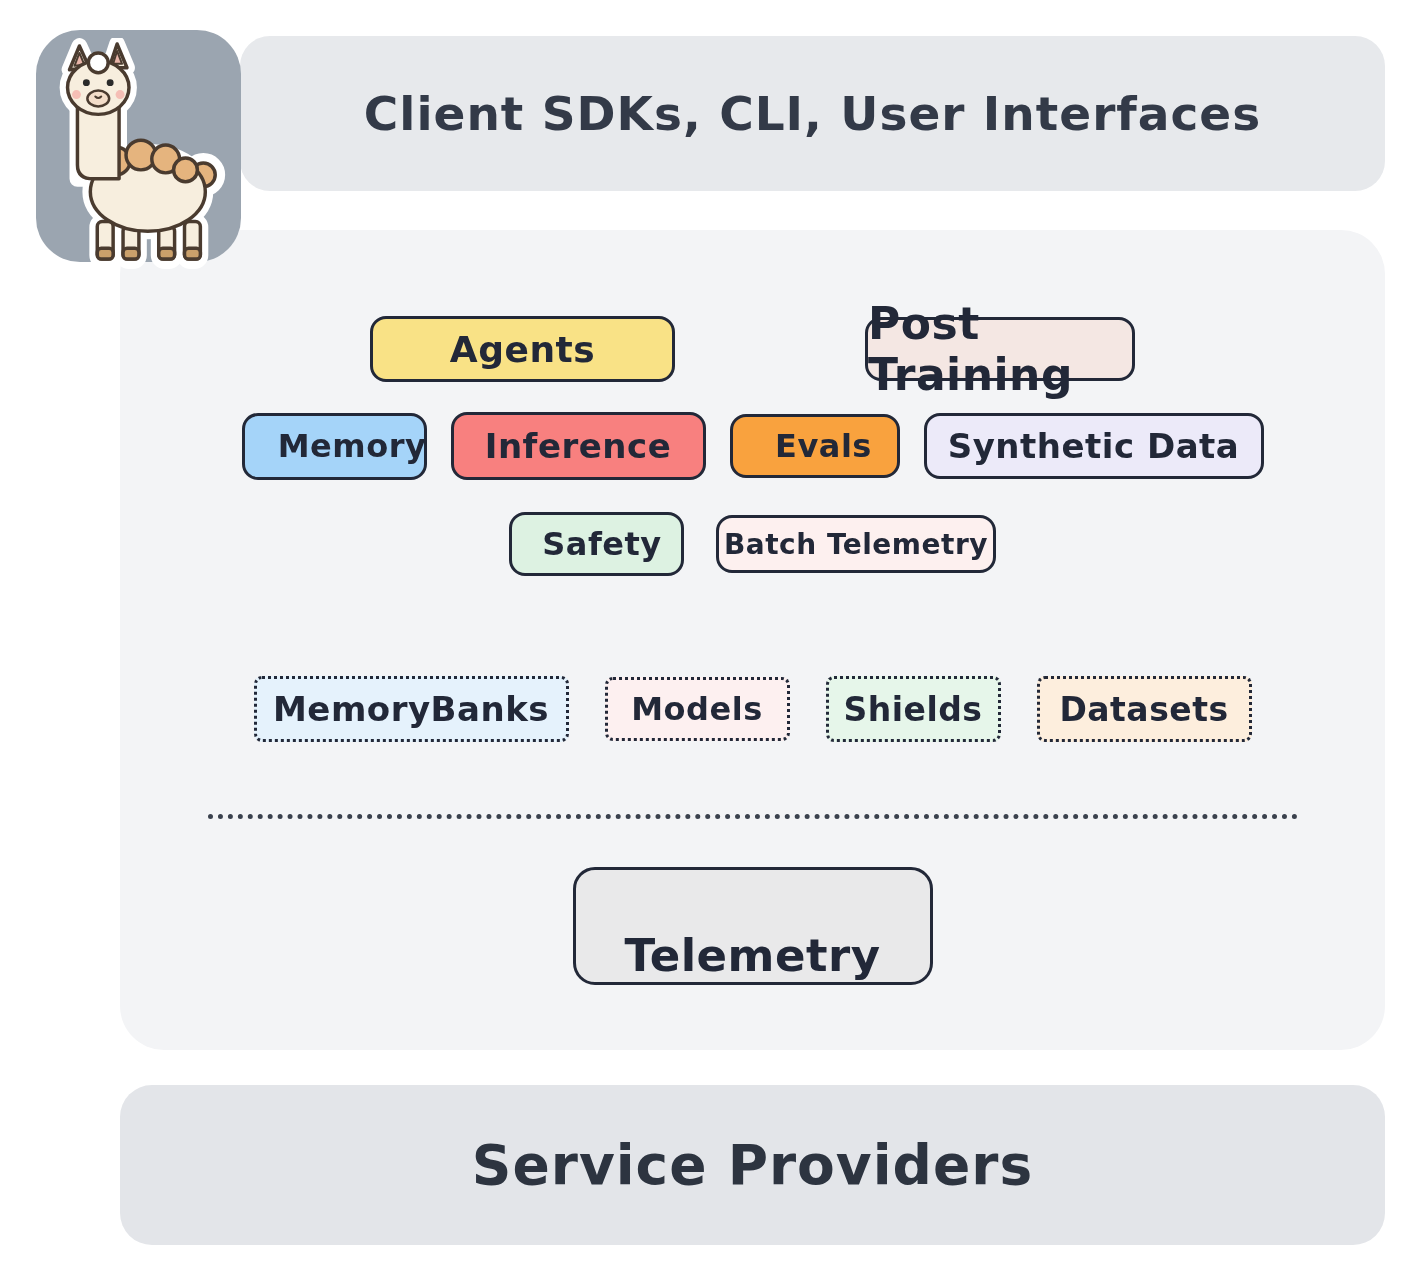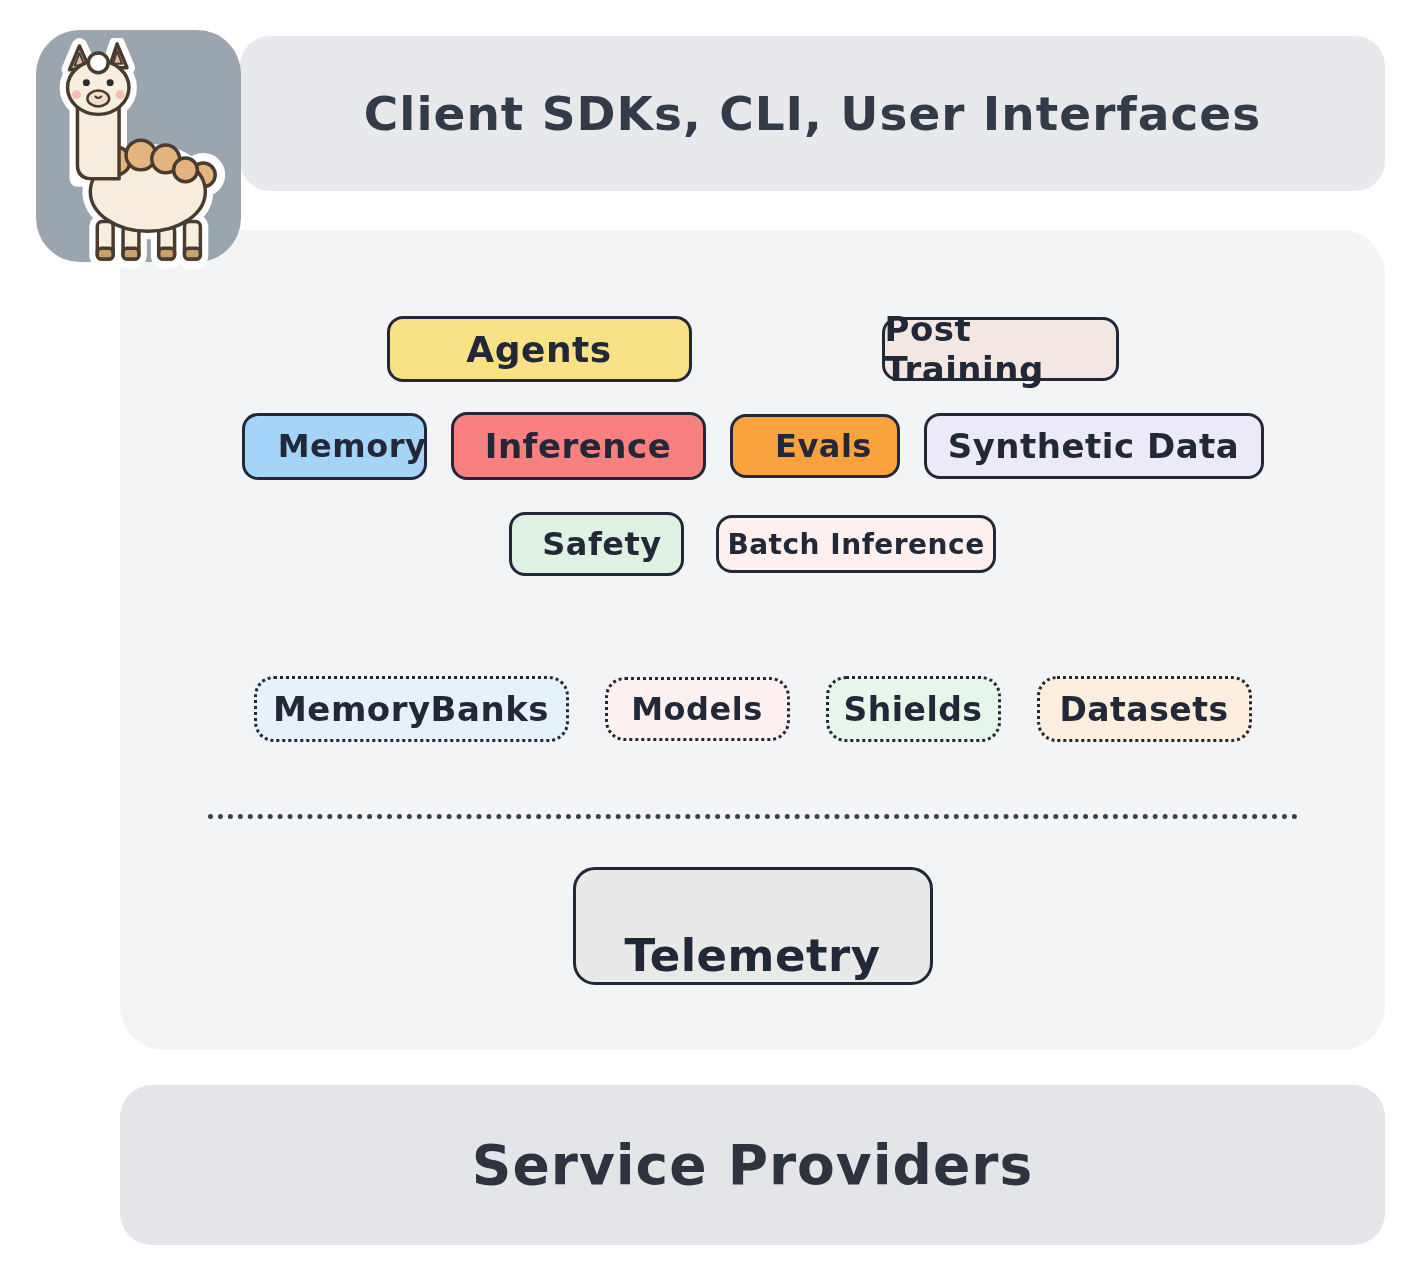--- a/index.html
+++ b/index.html
@@ -29,30 +29,30 @@
   .row2 { gap:24px;  margin-bottom:32px; }
   .row3 { gap:32px; }
   .row-res { gap:36px; margin-top:100px; }
 
   .api-box {
     border:3px solid #222838; border-radius:16px;
     display:flex; align-items:center; justify-content:center;
     font-weight:bold; color:#222838; letter-spacing:0.5px;
   }
   .b-agents    { width:305px; height:66px; font-size:36px; }
-  .b-post      { width:237px; height:64px; font-size:34px; }
+  .b-post      { width:270px; height:64px; font-size:44px; }
   .b-memory    { width:185px; height:67px; font-size:32px;padding-left:36px; }
   .b-inference { width:255px; height:68px; font-size:34px; }
   .b-evals     { width:170px; height:64px; font-size:32px;padding-left:18px; }
   .b-synth     { width:340px; height:66px; font-size:34px; }
   .b-safety    { width:175px; height:64px; font-size:32px;padding-left:11px; }
   .b-binf      { width:280px; height:58px; font-size:28px; }
   .b-bagents   { width:240px; height:54px; font-size:27px; }
 
-  .res-box { border:3px dotted #222838; border-radius:20px; }
+  .res-box { border:3px dotted #222838; border-radius:8px; }
   .r-mb       { width:315px; height:66px; font-size:34px; }
   .r-models   { width:185px; height:64px; font-size:32px; }
   .r-shields  { width:175px; height:66px; font-size:33px; }
   .r-datasets { width:215px; height:66px; font-size:33px; }
 
   .divider { margin-top:72px; width:1090px; height:0; border-top:5px dotted #3a414d; }
 
   .telemetry-row { margin-top:48px; }
   .b-telemetry { width:360px; height:118px; font-size:45px; border-radius:22px; }
 
@@ -152,21 +152,21 @@
       <div class="api-box b-synth" style="background-color: rgb(236, 234, 249);">
         <span>Synthetic Data</span>
       </div>
     </div>
 
     <div class="row row3">
       <div class="api-box b-safety" style="background-color: rgb(221, 242, 226);">
         <span>Safety</span>
       </div>
       <div class="api-box b-binf" style="background-color: rgb(253, 240, 239);">
-        <span>Batch Inference</span>
+        <span>Batch Telemetry</span>
       </div>
     </div>
 
     <div class="row row-res">
       <div class="api-box res-box r-mb" style="background-color: rgb(229, 242, 252);">
         <span>MemoryBanks</span>
       </div>
       <div class="api-box res-box r-models" style="background-color: rgb(253, 240, 240);">
         <span>Models</span>
       </div>

